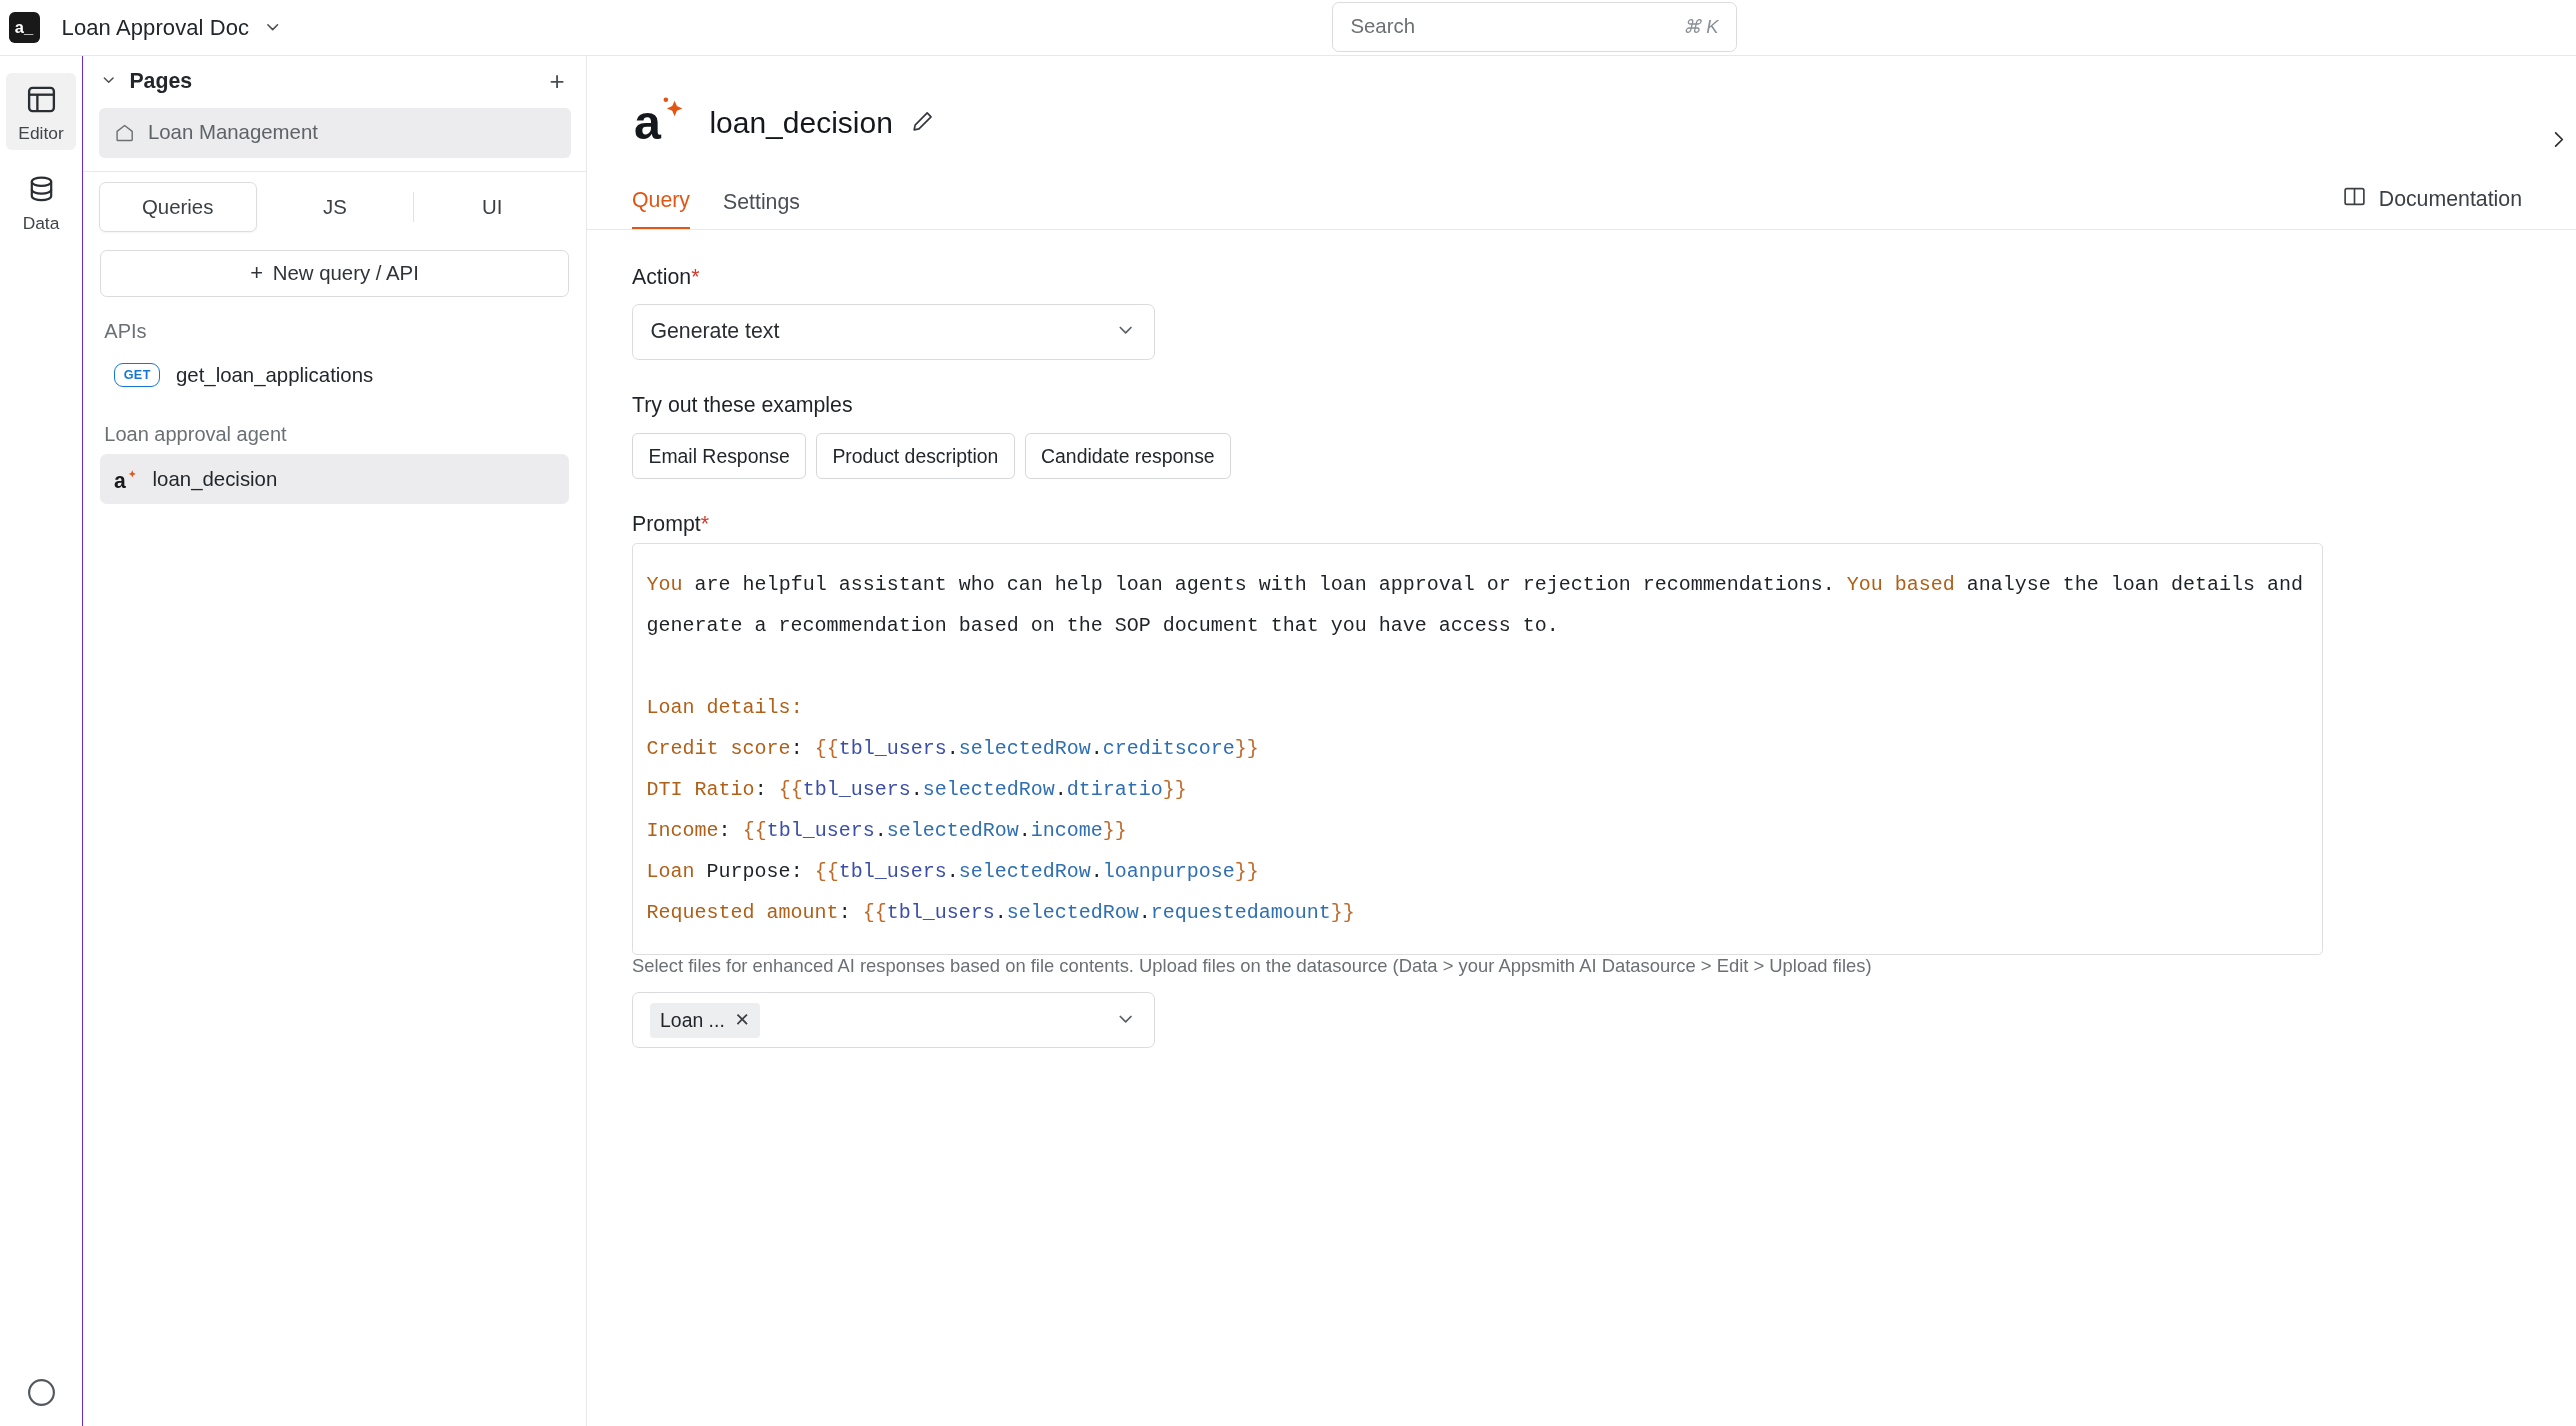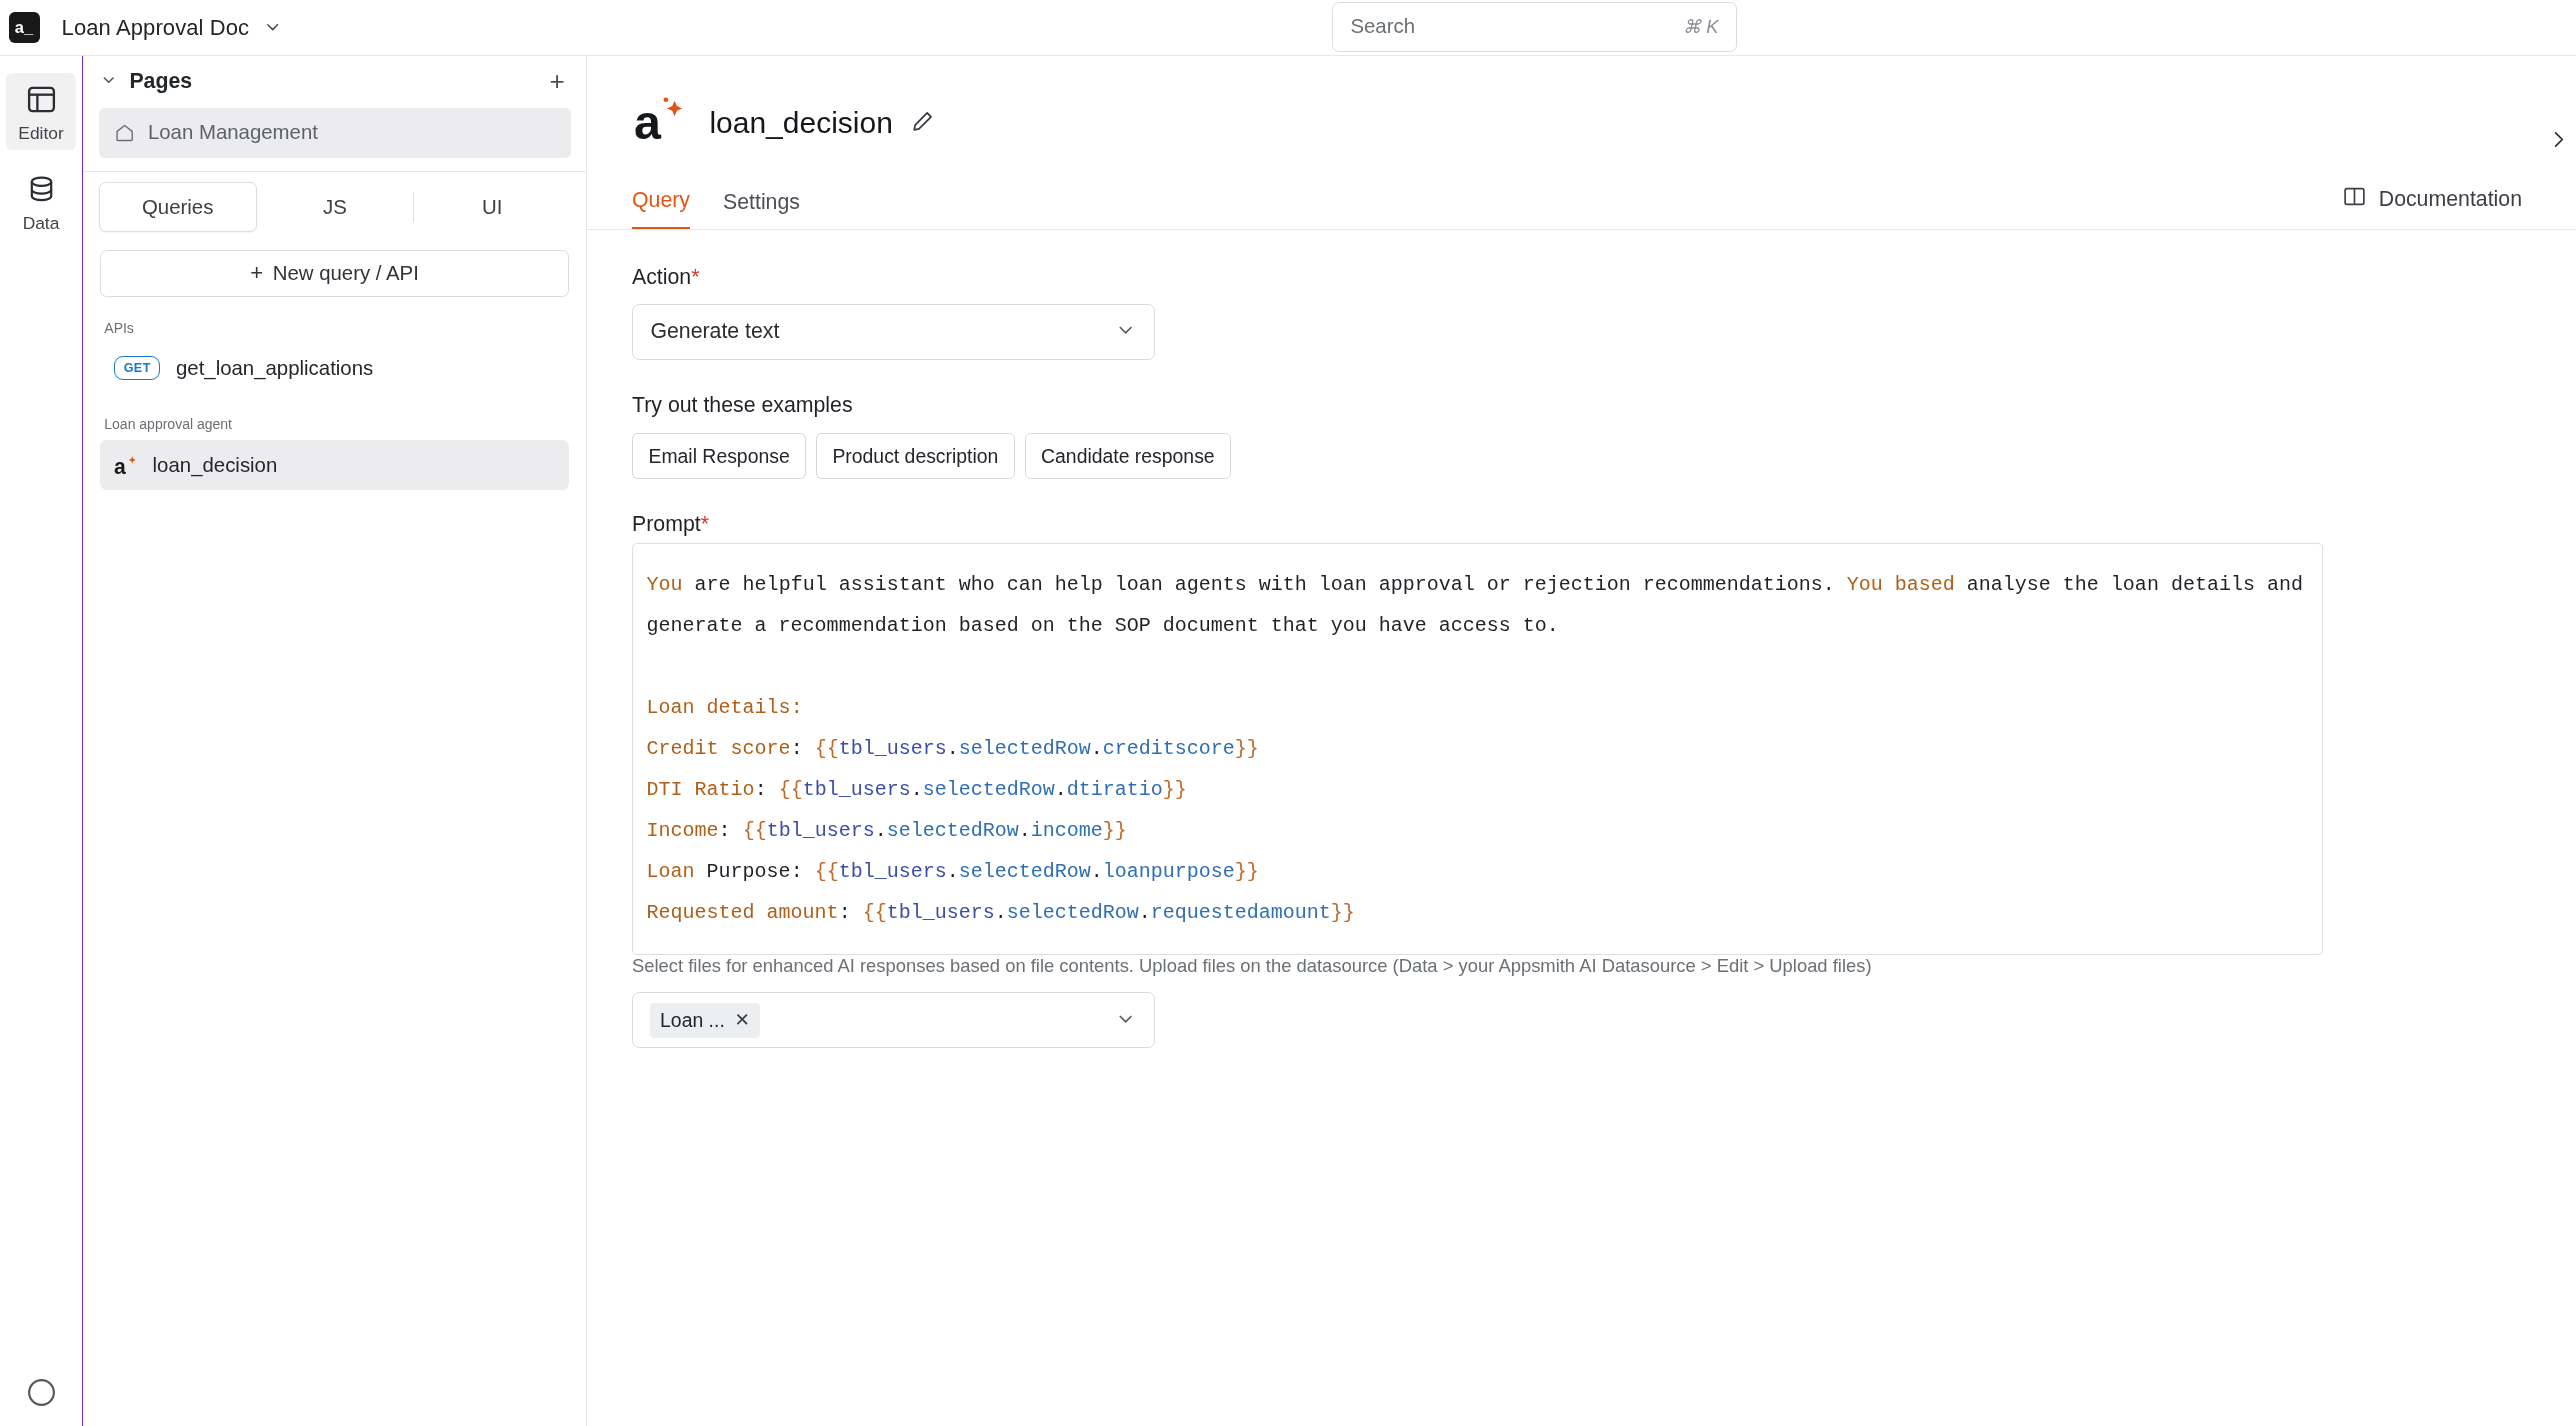--- a/index.html
+++ b/index.html
@@ -152,21 +152,21 @@
     display: flex; align-items: center; justify-content: center;
     font-size: 20.4px;
     color: #30343a;
     cursor: pointer;
     background: #fff;
   }
   .new-query .np { margin-right: 9.7px; font-size: 22px; }
 
   .group-label {
     margin: 23px 0 7.8px 21.3px;
-    font-size: 14px;
+    font-size: 20px;
     color: #6b7075;
   }
   .q-row {
     margin: 0 17.4px;
     height: 50px;
     display: flex; align-items: center;
     border-radius: 6.8px;
     padding: 0 13.6px;
     font-size: 20.4px;
     color: #23272c;

